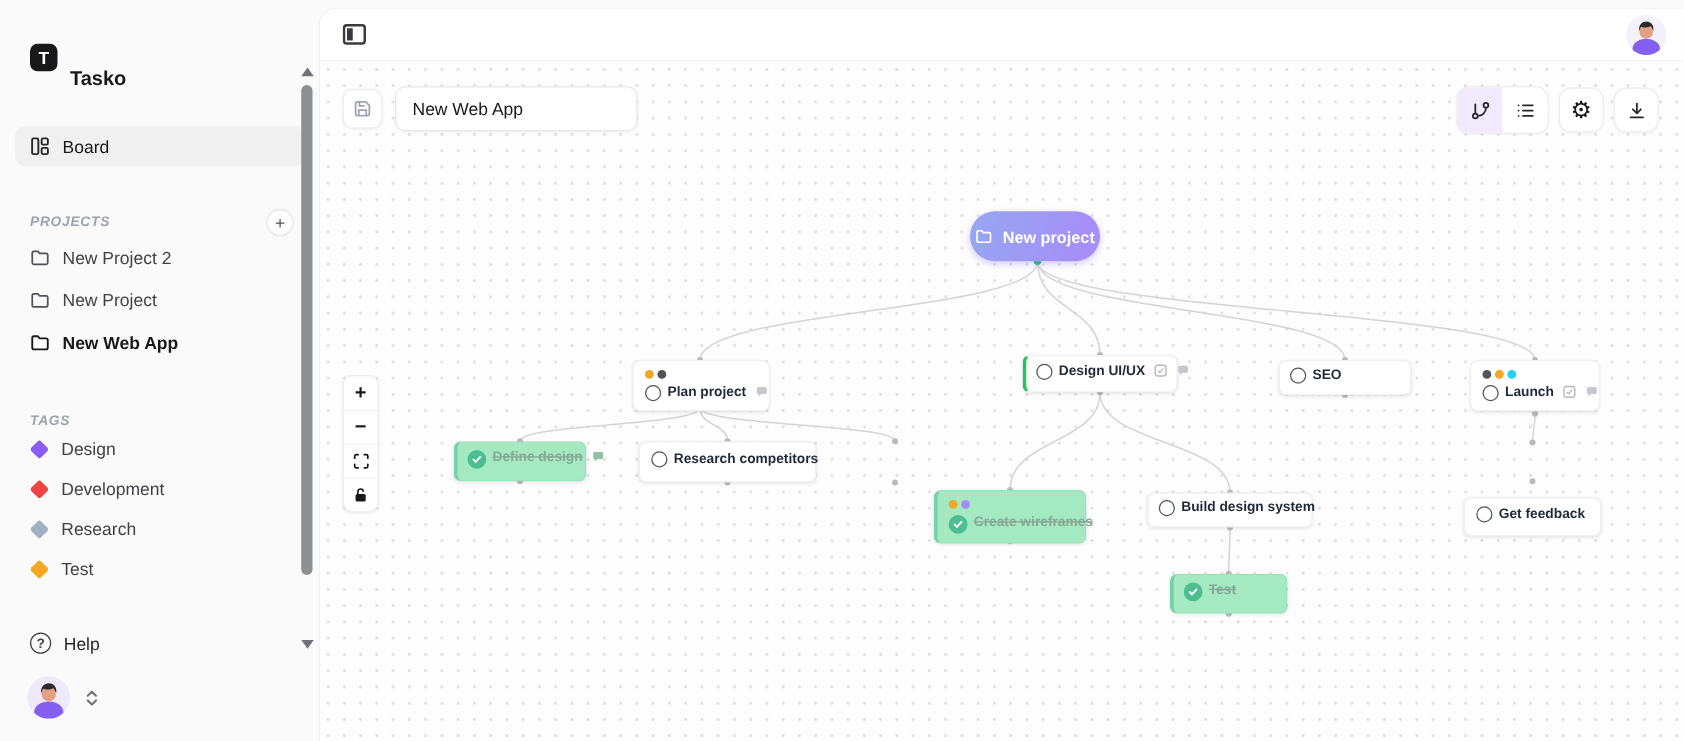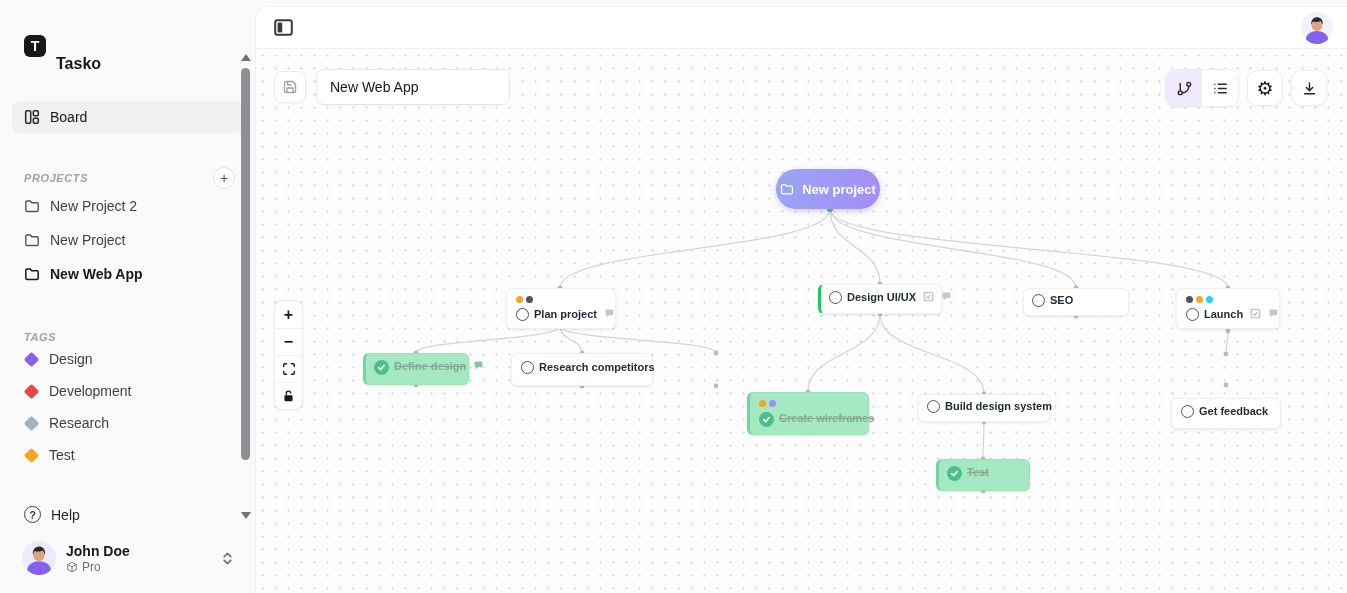--- a/index.html
+++ b/index.html
@@ -145,29 +145,20 @@
       <span>Help</span>
     </div>
     <div class="user-row">
       <div class="avatar" style="width:34px;height:34px;">
         <svg width="34" height="34" viewBox="0 0 32 32">
             <circle cx="16" cy="16" r="16" fill="#efeafb"></circle>
             <ellipse cx="16" cy="27" rx="11" ry="8" fill="#8360f0"></ellipse>
             <circle cx="16" cy="13.5" r="5.4" fill="#e2a183"></circle>
             <path d="M10.3 13c-.7-5.2 2.6-7.8 5.7-7.8 3.1 0 6.4 2.4 5.7 7.4-.9-1.3-1.4-2.7-2.3-3.6-2.1 1.3-5.8 1.1-7.4.4-.7.9-1.3 2.2-1.7 3.6z" fill="#2b2b2b"></path>
           </svg>
-      </div>
-      <div class="user-meta">
-        <div class="user-name">John Doe</div>
-        <div class="user-plan">
-          <svg width="12" height="12" viewBox="0 0 16 16">
-              <path d="M8 1.8 13.8 4.7v6.6L8 14.2 2.2 11.3V4.7zM2.4 4.9 8 7.6l5.6-2.7M8 7.8v6" fill="none" stroke="#6b7280" stroke-width="1.2"></path>
-            </svg>
-          <span>Pro</span>
-        </div>
       </div>
       <svg width="15" height="17" viewBox="0 0 16 17">
           <g fill="none" stroke="#71717a" stroke-width="1.8" stroke-linecap="round" stroke-linejoin="round">
             <polyline points="4.5,6.5 8,3 11.5,6.5"></polyline>
             <polyline points="4.5,10.5 8,14 11.5,10.5"></polyline>
           </g>
         </svg>
     </div>
   </div>
 

